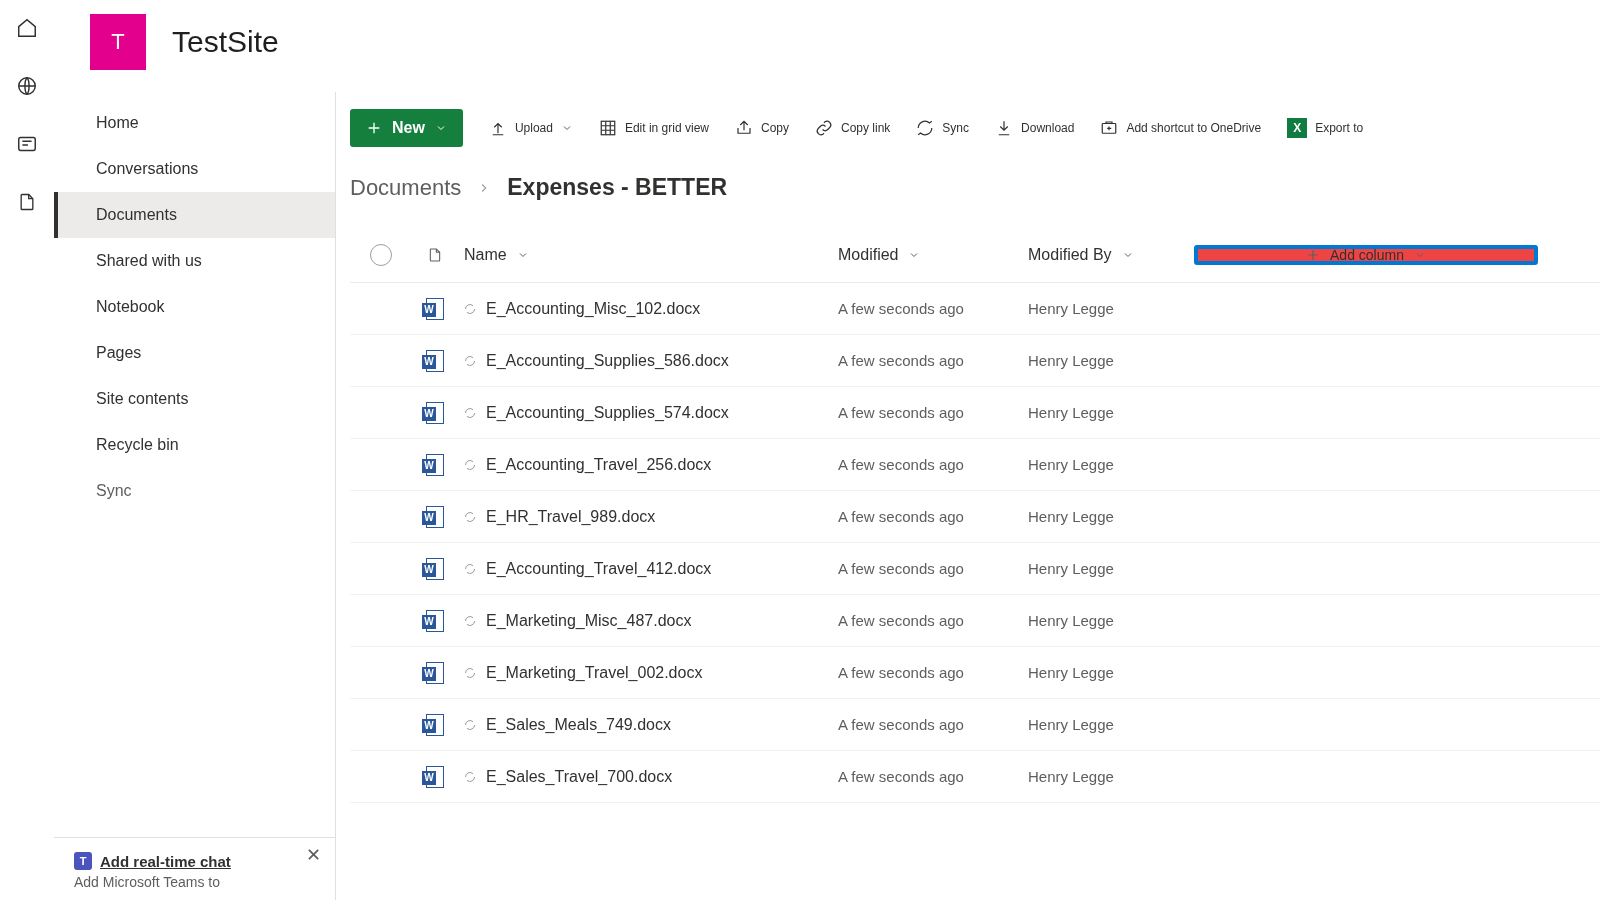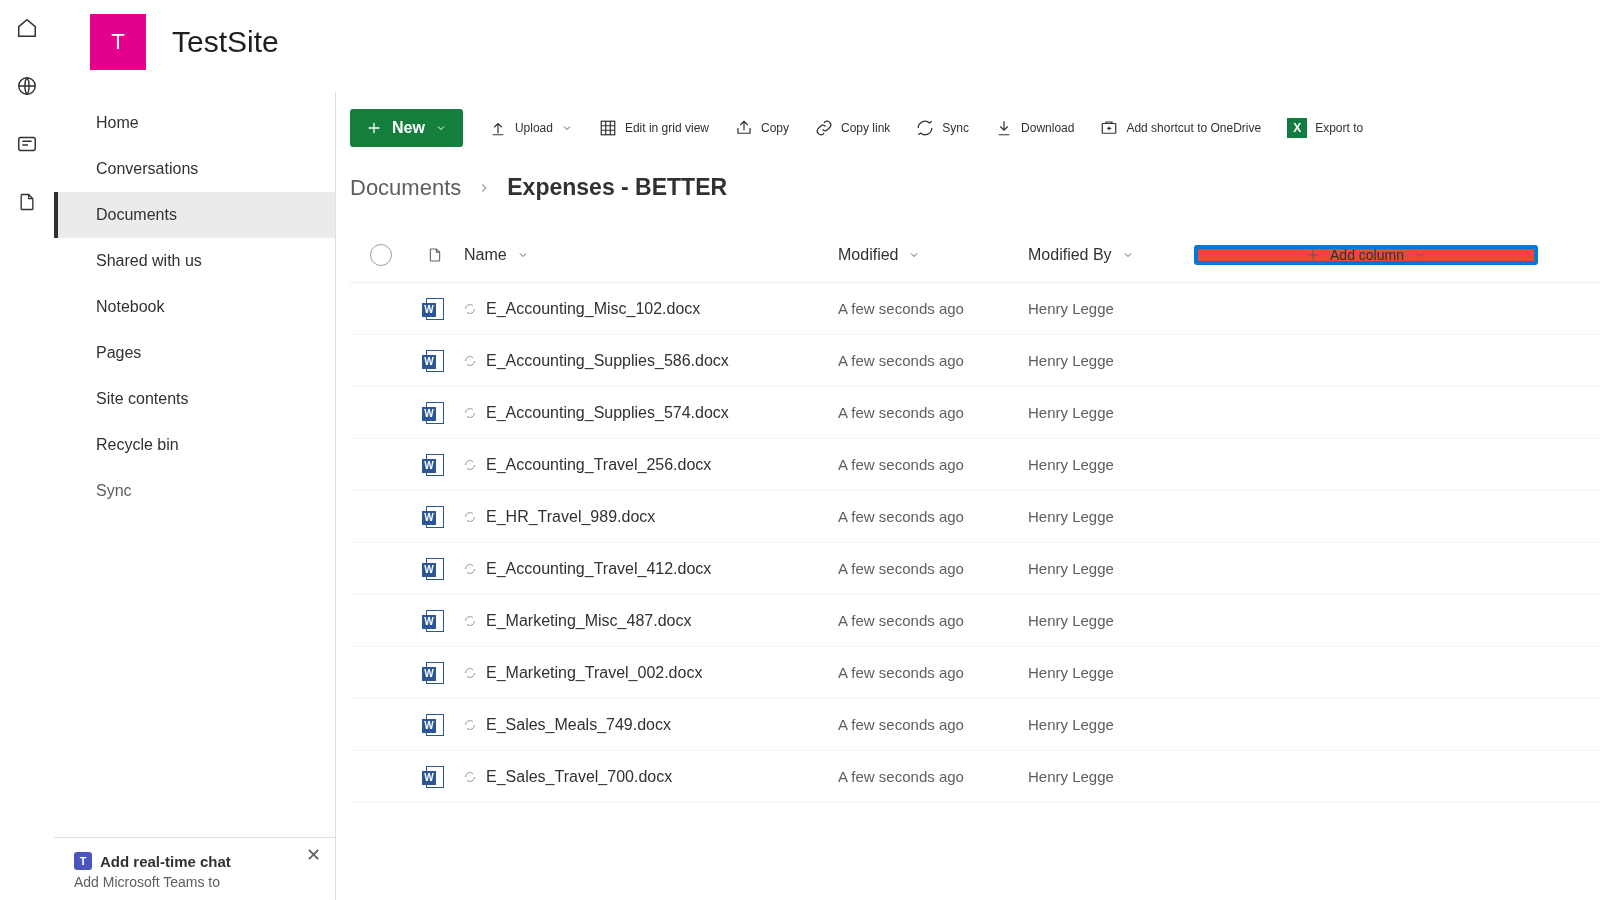--- a/index.html
+++ b/index.html
@@ -80,20 +80,21 @@
     right: 14px; top: 6px;
     font-size: 18px;
     color: #605e5c;
     cursor: pointer;
   }
   .teams-title {
     display: flex; align-items: center; gap: 8px;
     font-weight: 600;
     font-size: 15px;
     margin-bottom: 4px;
+    text-decoration: underline;
   }
   .teams-desc {
     font-size: 14px;
     color: #605e5c;
   }
   .main {
     position: absolute;
     left: 336px; top: 92px;
     right: 0; bottom: 0;
     padding: 12px 0 0 14px;

